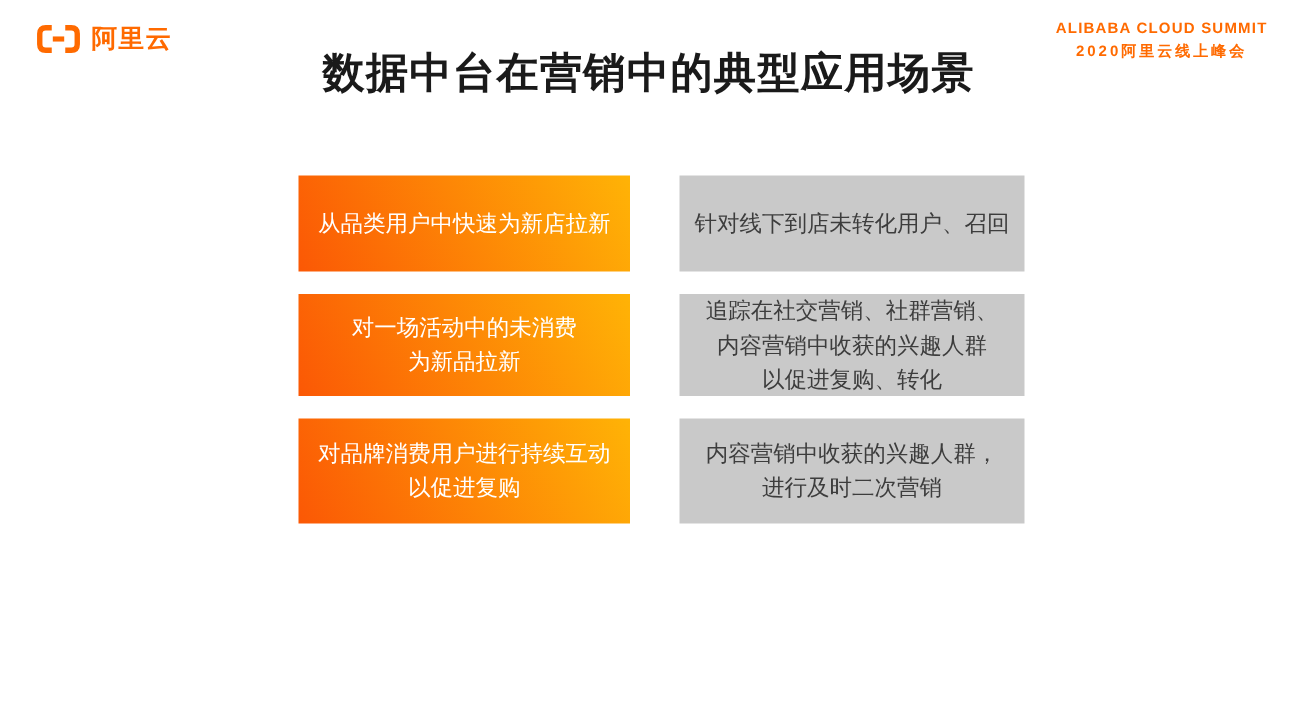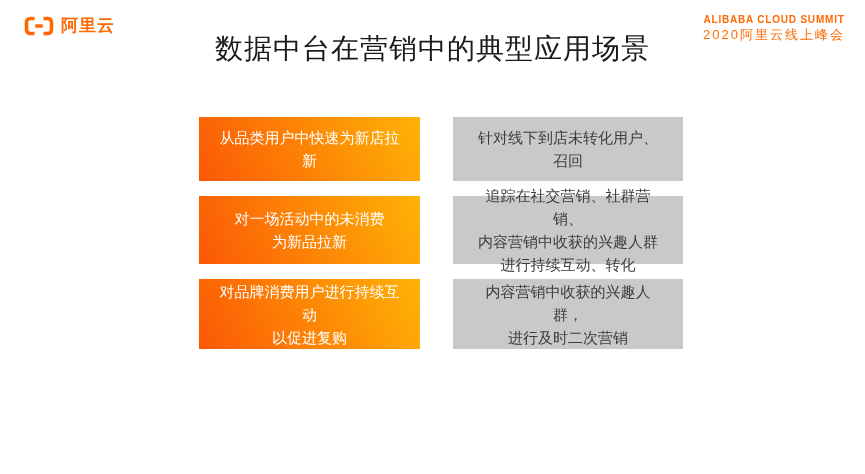--- a/index.html
+++ b/index.html
@@ -28,50 +28,50 @@
   }
   .summit {
     position: absolute; right: 20px; top: 13px;
     text-align: center; color: #FF6A00;
   }
   .summit-line1 {
     font-size: 10px; font-weight: bold;
     letter-spacing: 0.8px; line-height: 13px;
   }
   .summit-line2 {
-    font-size: 13px; font-weight: normal;
+    font-size: 10px; font-weight: bold;
     letter-spacing: 2px; line-height: 17px;
   }
 
   
   .page-title {
     position: absolute; left: 0; top: 30px;
     width: 865px;
     text-align: center;
     color: #1a1a1a;
-    font-size: 28px; font-weight: normal;
+    font-size: 28px; font-weight: bold;
     letter-spacing: 1px;
   }
 
   
   .scenario-grid {
     position: absolute; left: 199px; top: 117px;
     display: grid;
     grid-template-columns: 221px 230px;
     grid-template-rows: 64px 68px 70px 64px;
     column-gap: 33px;
     row-gap: 15px;
   }
   .box {
     display: flex; align-items: center; justify-content: center;
     text-align: center;
     font-size: 15px;
     line-height: 23px;
     white-space: pre-line;
-    padding: 2px 20px;
+    padding: 2px 8px;
     box-sizing: border-box;
   }
   .box-orange {
     background: linear-gradient(65deg, #FB5805 0%, #FFB306 100%);
     color: #ffffff;
   }
   .box-gray {
     background: #C9C9C9;
     color: #3d3d3d;
   }
@@ -101,21 +101,21 @@
 
   <div class="scenario-grid">
     <div class="box box-orange">从品类用户中快速为新店拉新</div>
     <div class="box box-gray">针对线下到店未转化用户、召回</div>
 
 
     <div class="box box-orange">对一场活动中的未消费
 为新品拉新</div>
     <div class="box box-gray">追踪在社交营销、社群营销、
 内容营销中收获的兴趣人群
-进行持续互动、转化</div>
+以促进复购、转化</div>
 
     <div class="box box-orange">对品牌消费用户进行持续互动
 以促进复购</div>
     <div class="box box-gray">内容营销中收获的兴趣人群，
 进行及时二次营销</div>
   </div>
 
 </div>
 
 </body></html>

